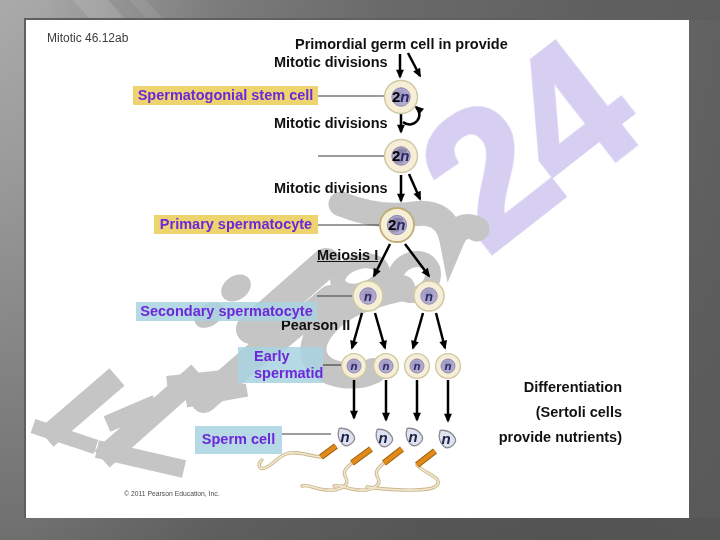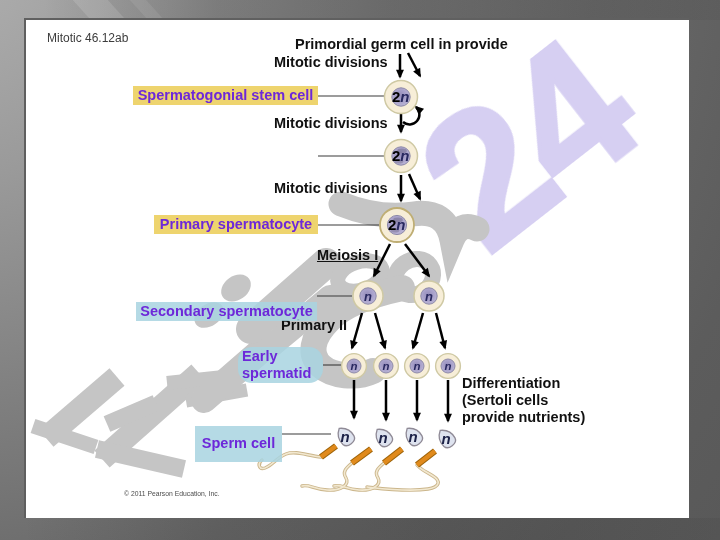--- a/index.html
+++ b/index.html
@@ -196,23 +196,23 @@
       </g>
     </g>
   </svg>
 
   <div class="txt" style="left:47px;top:31px;font-weight:normal;font-size:12px;color:#3d3d3d;">Mitotic 46.12ab</div>
   <div class="txt" style="left:295px;top:36px;">Primordial germ cell in provide</div>
   <div class="txt" style="left:274px;top:54px;">Mitotic divisions</div>
   <div class="txt" style="left:274px;top:115px;">Mitotic divisions</div>
   <div class="txt" style="left:274px;top:180px;">Mitotic divisions</div>
   <div class="txt" style="left:317px;top:247px;text-decoration:underline;">Meiosis I</div>
-  <div class="txt" style="left:281px;top:317px;">Primary II</div>
-  <div class="txt" style="left:462px;top:375px;line-height:17px;white-space:normal;width:160px;">Differentiation<br>(Sertoli cells<br>provide nutrients)</div>
+  <div class="txt" style="left:281px;top:317px;">Pearson II</div>
+  <div class="txt" style="left:462px;top:375px;line-height:25px;white-space:normal;width:160px;text-align:right;">Differentiation<br>(Sertoli cells<br>provide nutrients)</div>
 
   <div class="lbl yel" style="left:133px;top:86px;width:185px;height:19px;">Spermatogonial stem cell</div>
   <div class="lbl yel" style="left:154px;top:215px;width:164px;height:19px;text-align:right;">Primary spermatocyte</div>
   <div class="lbl blu" style="left:136px;top:286px;width:181px;height:19px;margin-top:16px;">Secondary spermatocyte</div>
-  <div class="lbl blu" style="left:238px;top:347px;width:85px;height:36px;justify-content:flex-start;padding-left:4px;box-sizing:border-box;line-height:1.18;border-radius:14px;">Early<br>spermatid</div>
-  <div class="lbl blu" style="left:195px;top:426px;width:87px;height:36px;">Sperm cell</div>
+  <div class="lbl blu" style="left:238px;top:347px;width:85px;height:36px;justify-content:flex-start;padding-left:16px;box-sizing:border-box;line-height:1.18;">Early<br>spermatid</div>
+  <div class="lbl blu" style="left:195px;top:426px;width:87px;height:28px;">Sperm cell</div>
 
   <div class="txt" style="left:124px;top:489px;font-weight:normal;font-size:8px;color:#4c4c4c;transform:scaleX(0.85);transform-origin:0 0;">© 2011 Pearson Education, Inc.</div>
 </div>
 
 </body></html>

